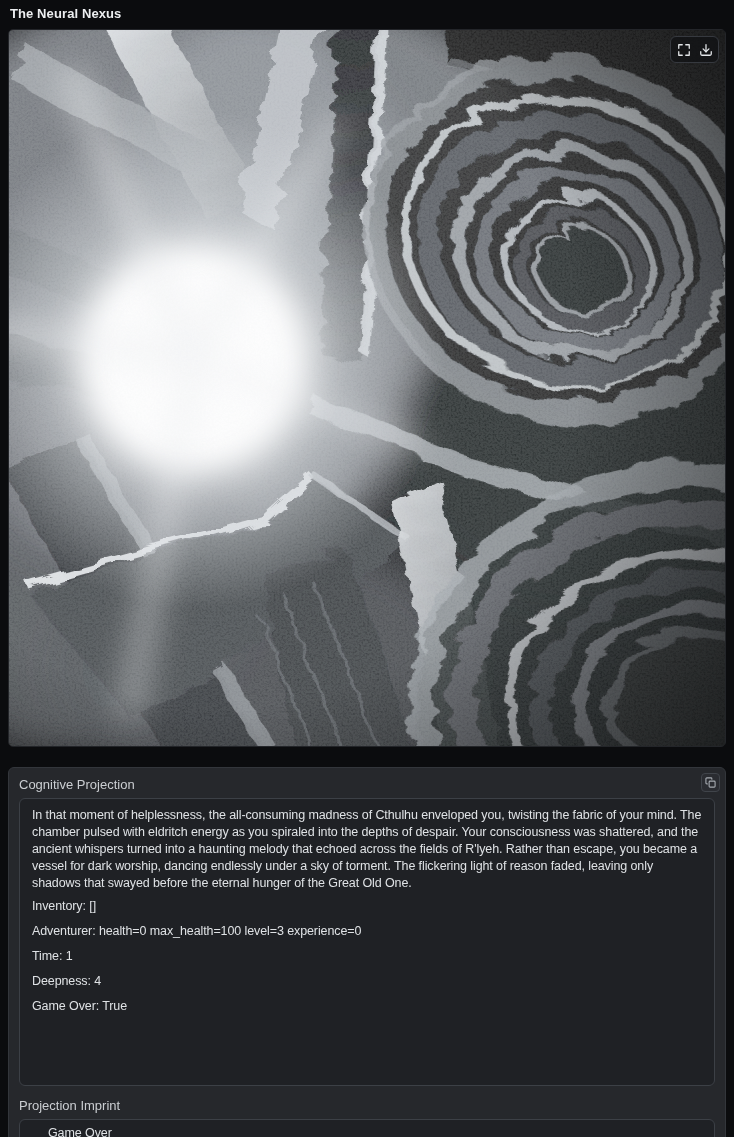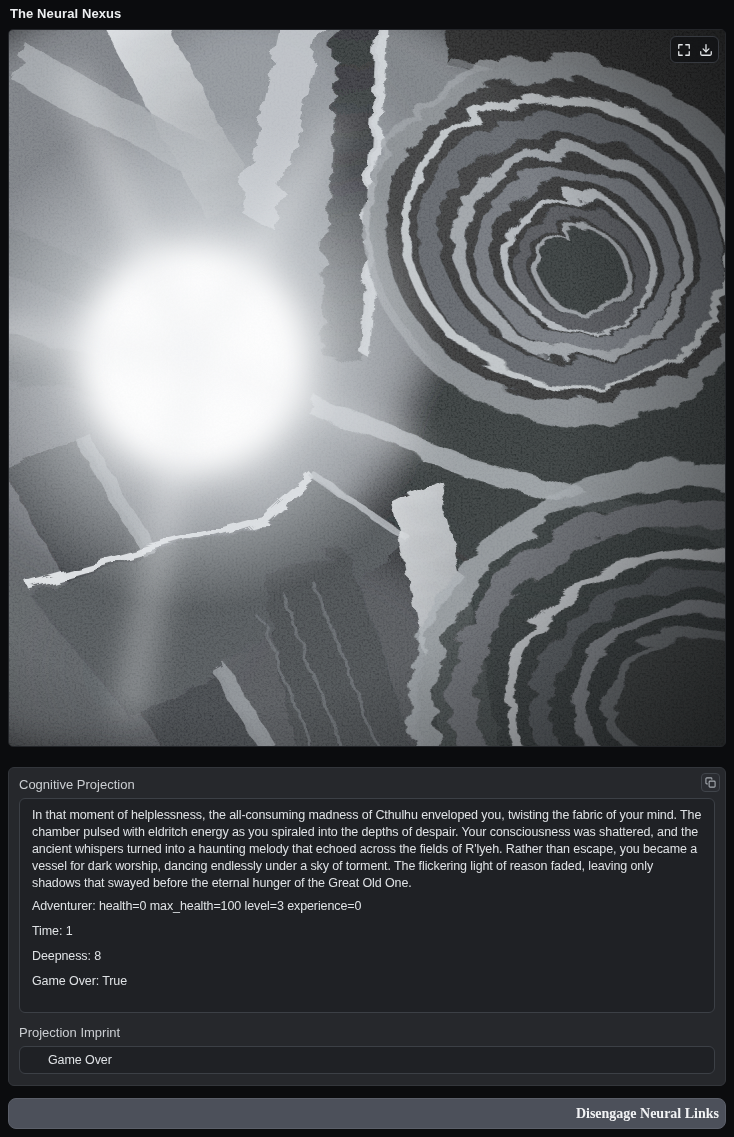--- a/index.html
+++ b/index.html
@@ -36,21 +36,21 @@
     position:absolute;top:5px;right:5px;width:19px;height:19px;
     display:flex;align-items:center;justify-content:center;
     background:#2a2c31;border:1px solid #40444a;border-radius:4px;cursor:pointer;padding:0;
   }
   .copy-btn svg{stroke:#a6abb1;}
   .textbox{
     width:100%;background:#1f2125;border:1px solid #3c4046;border-radius:6px;
     color:#dfe2e5;font-size:12.5px;letter-spacing:-.1px;
     font-family:"Liberation Sans","DejaVu Sans",sans-serif;
   }
-  .multiline{height:215px;padding:8px 12px 4px;overflow:hidden;line-height:17px;}
+  .multiline{height:288px;padding:8px 12px 4px;overflow:hidden;line-height:17px;}
   .multiline p{margin:0 0 8px;}
   .multiline p.para{margin:0 0 6px;}
   .single{height:28px;padding:0 28px;display:block;outline:none;}
   .field-imprint{margin-top:12px;}
   .primary-action{
     display:block;width:718px;margin:12px 8px 0;height:31px;
     background:#4c505a;border:1px solid #5b5f69;border-radius:8px;
     color:#f2f3f5;font-size:14px;font-weight:700;cursor:pointer;
     font-family:Liberation Serif, serif;
     text-align:right;
@@ -187,23 +187,24 @@
       <svg width="11" height="11" viewBox="0 0 24 24" fill="none" stroke-width="2.4" stroke-linecap="round" stroke-linejoin="round">
         <rect x="9" y="9" width="13" height="13" rx="2"></rect>
         <path d="M5 15H4a2 2 0 0 1-2-2V4a2 2 0 0 1 2-2h9a2 2 0 0 1 2 2v1"></path>
       </svg>
     </button>
 
     <div class="field">
       <span class="label">Cognitive Projection</span>
       <div class="textbox multiline">
         <p class="para">In that moment of helplessness, the all-consuming madness of Cthulhu enveloped you, twisting the fabric of your mind. The chamber pulsed with eldritch energy as you spiraled into the depths of despair. Your consciousness was shattered, and the ancient whispers turned into a haunting melody that echoed across the fields of R'lyeh. Rather than escape, you became a vessel for dark worship, dancing endlessly under a sky of torment. The flickering light of reason faded, leaving only shadows that swayed before the eternal hunger of the Great Old One.</p>
+        <p>Inventory: []</p>
         <p>Adventurer: health=0 max_health=100 level=3 experience=0</p>
         <p>Time: 1</p>
-        <p>Deepness: 8</p>
+        <p>Deepness: 4</p>
         <p>Game Over: True</p>
       </div>
     </div>
 
     <div class="field field-imprint">
       <span class="label">Projection Imprint</span>
       <input class="textbox single" readonly="" value="Game Over" style="">
     </div>
   </div>
 

